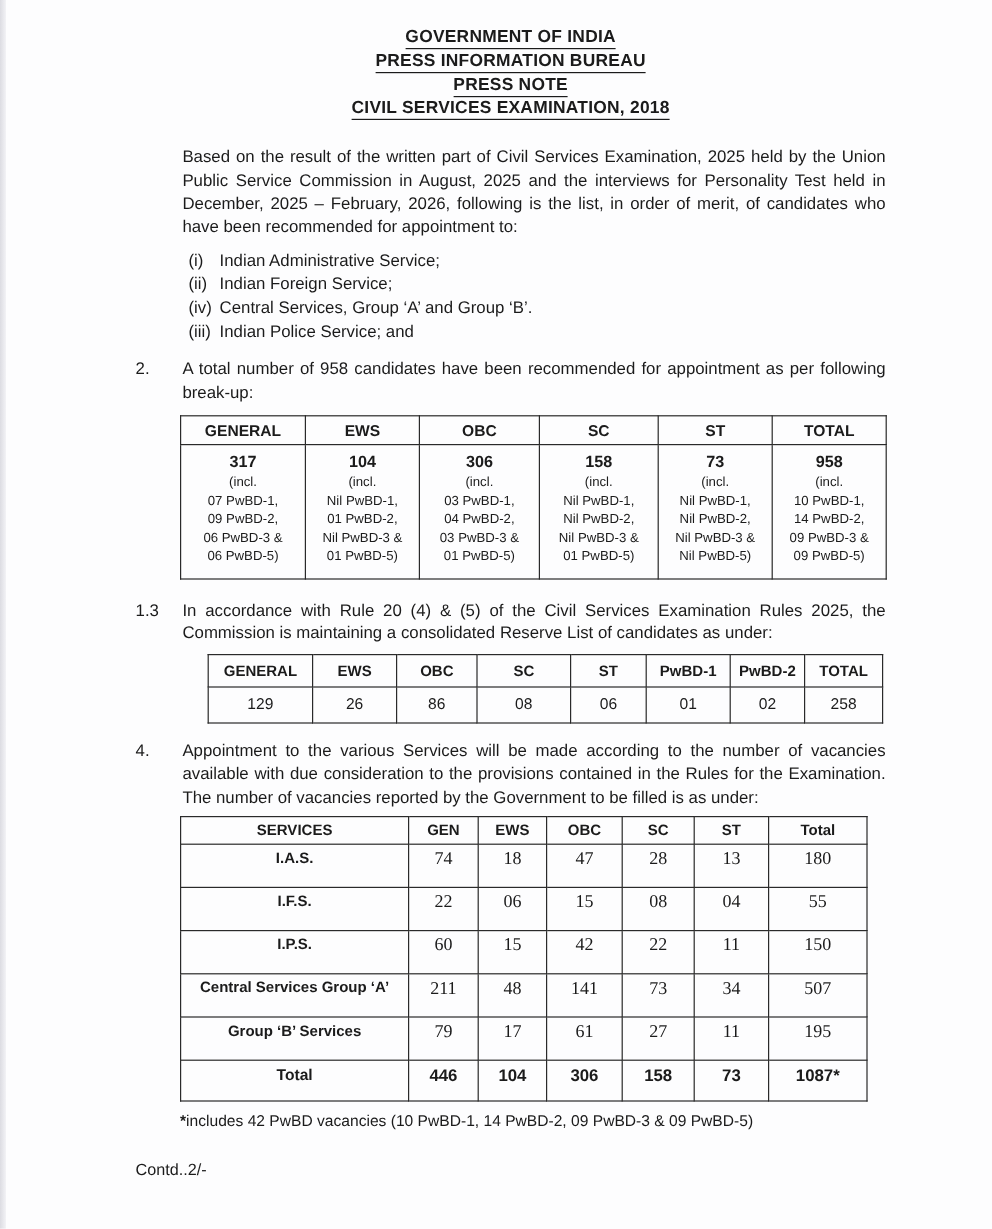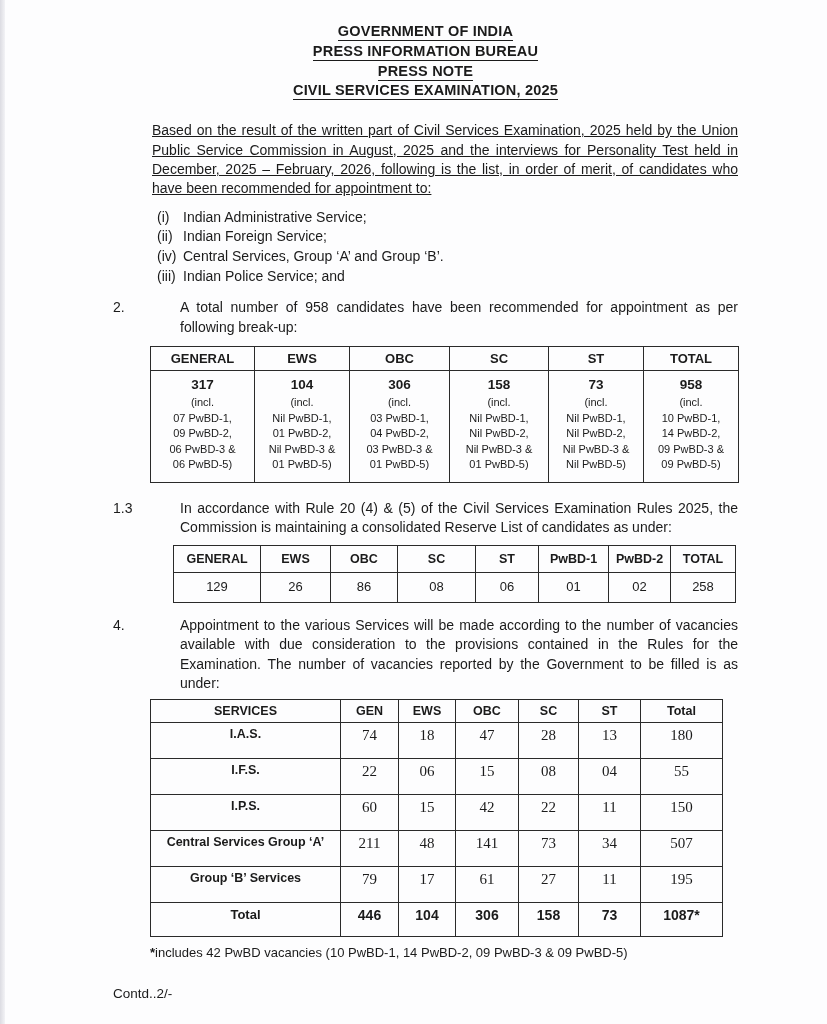--- a/index.html
+++ b/index.html
@@ -13,29 +13,29 @@
   }
   .edge {
     position: absolute; left: 0; top: 0; width: 5px; height: 1024px;
     background: linear-gradient(to right, #dcdce2, #f3f3f6);
   }
   .page { padding: 22px 89px 0 113px; }
 
   .doc-header { text-align: center; font-weight: 700; font-size: 14.5px; line-height: 19.8px; letter-spacing: .2px; }
   .doc-header .uline { border-bottom: 1.7px solid #1b1b1b; padding-bottom: 1px; }
 
-  .p1 { margin: 20px 0 0 39px; font-size: 14px; line-height: 19.4px; text-align: justify; text-decoration: underline; }
+  .p1 { margin: 20px 0 0 39px; font-size: 14px; line-height: 19.4px; text-align: justify; }
 
   .svc-list { margin: 9px 0 0 44px; font-size: 14px; line-height: 19.6px; }
   .svc-item { display: flex; }
   .lnum { flex: 0 0 26px; }
 
   .para { display: flex; font-size: 14px; line-height: 19.4px; }
   .pnum { flex: 0 0 39px; }
-  .ptext { flex: 1; text-align: justify; margin-left: 28px; }
+  .ptext { flex: 1; text-align: justify; }
   .m-p2  { margin-top: 12px; }
   .m-p31 { margin-top: 16px; }
   .m-p32 { margin-top: 10px; }
   .m-p4  { margin-top: 13px; }
 
   table.t { border-collapse: collapse; table-layout: fixed; }
   table.t th, table.t td { border: 1.6px solid #2a2a2a; text-align: center; }
 
   .t1 { width: 588px; margin: 9px 0 0 37px; }
   .t1 th { font-size: 13px; padding: 4px 0; }
@@ -64,21 +64,21 @@
 <body>
 
 <div class="edge"></div>
 
 <div class="page">
 
   <header class="doc-header">
     <div><span class="uline">GOVERNMENT OF INDIA</span></div>
     <div><span class="uline">PRESS INFORMATION BUREAU</span></div>
     <div><span class="uline">PRESS NOTE</span></div>
-    <div><span class="uline">CIVIL SERVICES EXAMINATION, 2025</span></div>
+    <div><span class="uline">CIVIL SERVICES EXAMINATION, 2018</span></div>
   </header>
 
   <p class="p1">Based on the result of the written part of Civil Services Examination, 2025 held by the Union Public Service Commission in August, 2025 and the interviews for Personality Test held in December, 2025 – February, 2026, following is the list, in order of merit, of candidates who have been recommended for appointment to:</p>
 
   <div class="svc-list">
     <div class="svc-item">
       <span class="lnum">(i)</span>
       <span class="ltext">Indian Administrative Service;</span>
     </div>
     <div class="svc-item">

